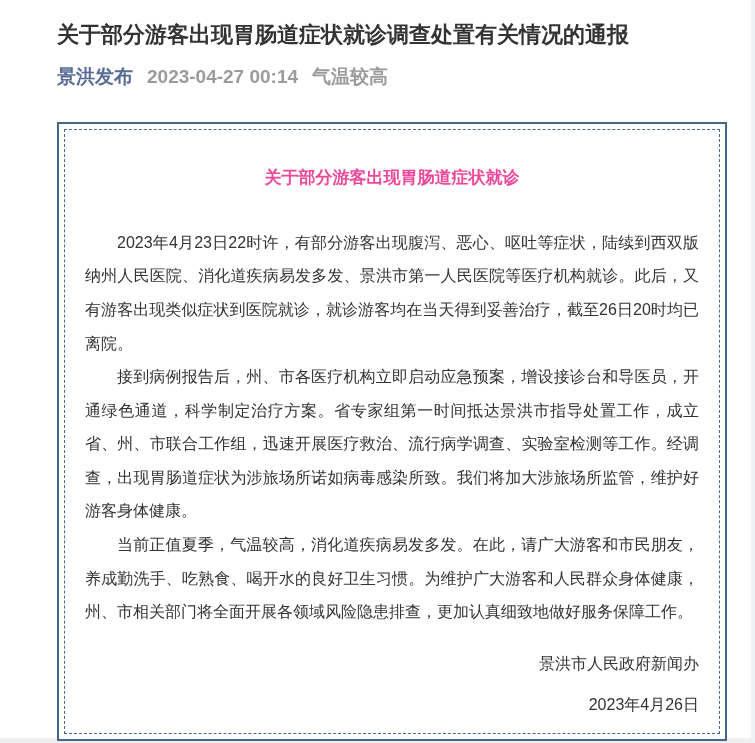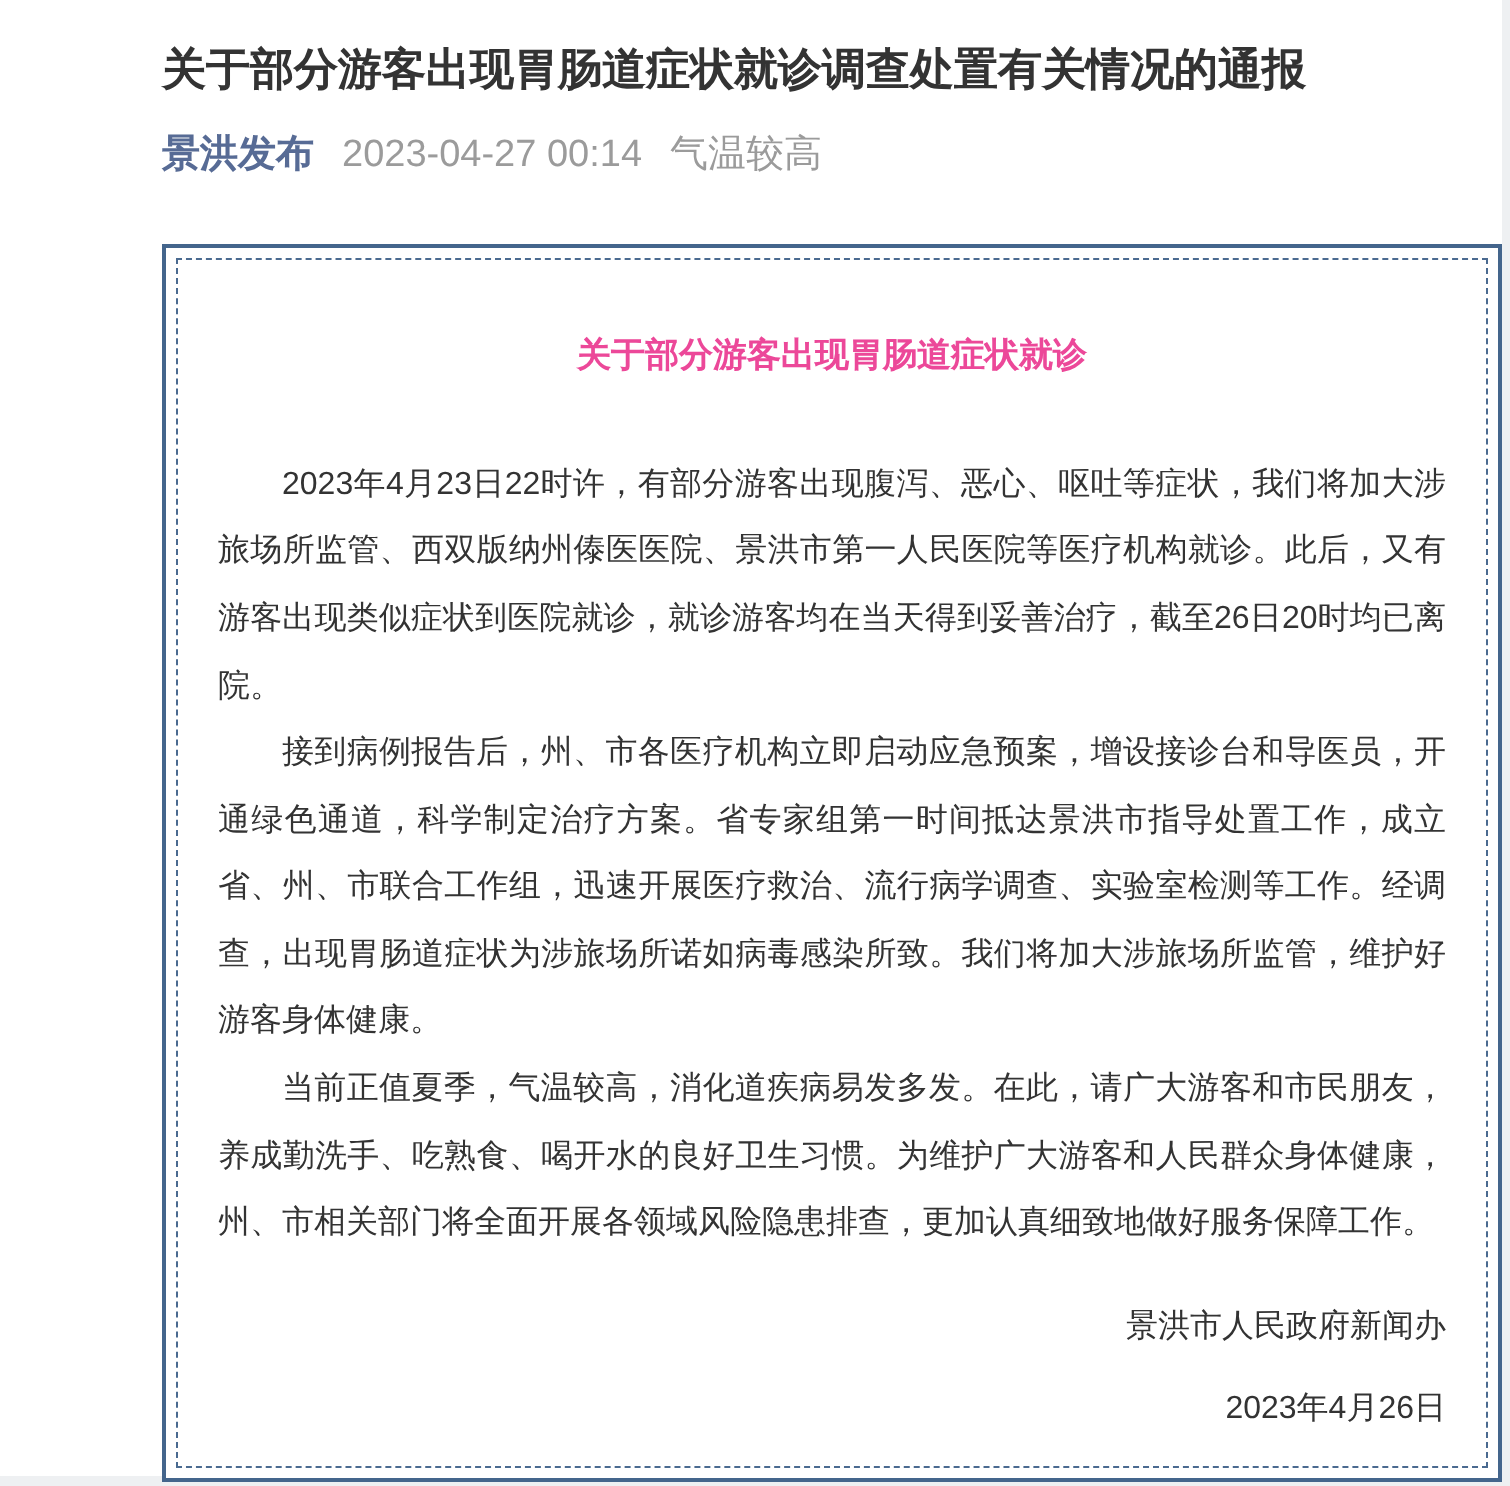--- a/index.html
+++ b/index.html
@@ -15,21 +15,20 @@
     font-family: "Liberation Sans", "DejaVu Sans", sans-serif;
     position: relative;
   }
   .content-card {
     position: absolute;
     left: 0;
     top: 0;
     width: 751px;
     height: 738px;
     background: #ffffff;
-    padding-left: 24px;
   }
   .article-title {
     margin: 20px 57px 0 57px;
     font-size: 22px;
     font-weight: bold;
     color: #333333;
     line-height: 1.4;
   }
   .meta-row {
     margin: 13px 57px 0 57px;
@@ -38,21 +37,21 @@
     align-items: baseline;
     gap: 14px;
   }
   .account-name {
     color: #576b95;
     font-weight: 600;
     cursor: pointer;
   }
   .publish-time, .publish-location {
     color: #9b9b9b;
-    font-weight: 400;
+    font-weight: 700;
   }
   .notice-box {
     margin: 32px 0 0 57px;
     width: 670px;
     height: 619px;
     border: 2px solid #44658c;
     padding: 5px;
     background: #ffffff;
   }
   .notice-inner {
@@ -100,21 +99,21 @@
   </div>
 
   <div class="notice-box">
     <div class="notice-inner">
 
       <div class="notice-title">
         <div>关于部分游客出现胃肠道症状就诊</div>
       </div>
 
       <div class="notice-body">
-        <p>2023年4月23日22时许，有部分游客出现腹泻、恶心、呕吐等症状，我们将加大涉旅场所监管、西双版纳州傣医医院、景洪市第一人民医院等医疗机构就诊。此后，又有游客出现类似症状到医院就诊，就诊游客均在当天得到妥善治疗，截至26日20时均已离院。</p>
+        <p>2023年4月23日22时许，有部分游客出现腹泻、恶心、呕吐等症状，陆续到西双版纳州人民医院、消化道疾病易发多发、景洪市第一人民医院等医疗机构就诊。此后，又有游客出现类似症状到医院就诊，就诊游客均在当天得到妥善治疗，截至26日20时均已离院。</p>
         <p>接到病例报告后，州、市各医疗机构立即启动应急预案，增设接诊台和导医员，开通绿色通道，科学制定治疗方案。省专家组第一时间抵达景洪市指导处置工作，成立省、州、市联合工作组，迅速开展医疗救治、流行病学调查、实验室检测等工作。经调查，出现胃肠道症状为涉旅场所诺如病毒感染所致。我们将加大涉旅场所监管，维护好游客身体健康。</p>
         <p>当前正值夏季，气温较高，消化道疾病易发多发。在此，请广大游客和市民朋友，养成勤洗手、吃熟食、喝开水的良好卫生习惯。为维护广大游客和人民群众身体健康，州、市相关部门将全面开展各领域风险隐患排查，更加认真细致地做好服务保障工作。</p>
       </div>
 
       <div class="notice-signature">
         <div>景洪市人民政府新闻办</div>
         <div>2023年4月26日</div>
       </div>
 
     </div>

